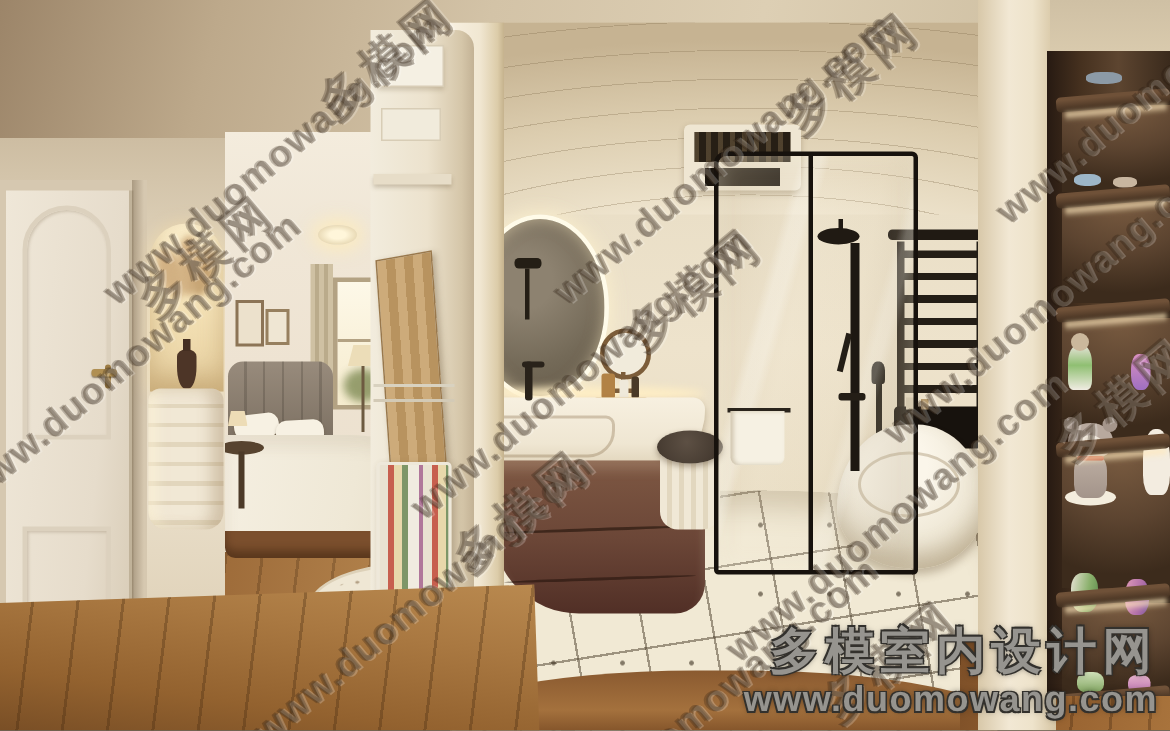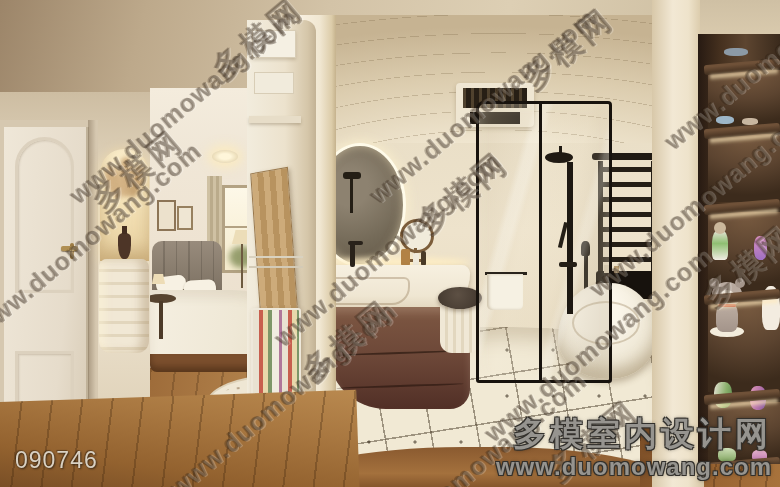--- a/index.html
+++ b/index.html
@@ -415,19 +415,18 @@
     <span class="wm url" style="left:635px;top:38px;">www.duomowang.com</span>
     <span class="wm cn" style="left:85px;top:150px;">多模网</span>
     <span class="wm cn" style="left:205px;top:18px;">多模网</span>
     <span class="wm cn" style="left:295px;top:320px;">多模网</span>
     <span class="wm cn" style="left:410px;top:172px;">多模网</span>
     <span class="wm cn" style="left:515px;top:28px;">多模网</span>
     <span class="wm cn" style="left:540px;top:420px;">多模网</span>
     <span class="wm cn" style="left:695px;top:245px;">多模网</span>
   </div>
 
-  <div class="abs photo-id">090746</div>
   <div class="abs brand">
     <div class="cn">多模室内设计网</div>
     <div class="url">www.duomowang.com</div>
   </div>
 
 </div>
 
 </body></html>

